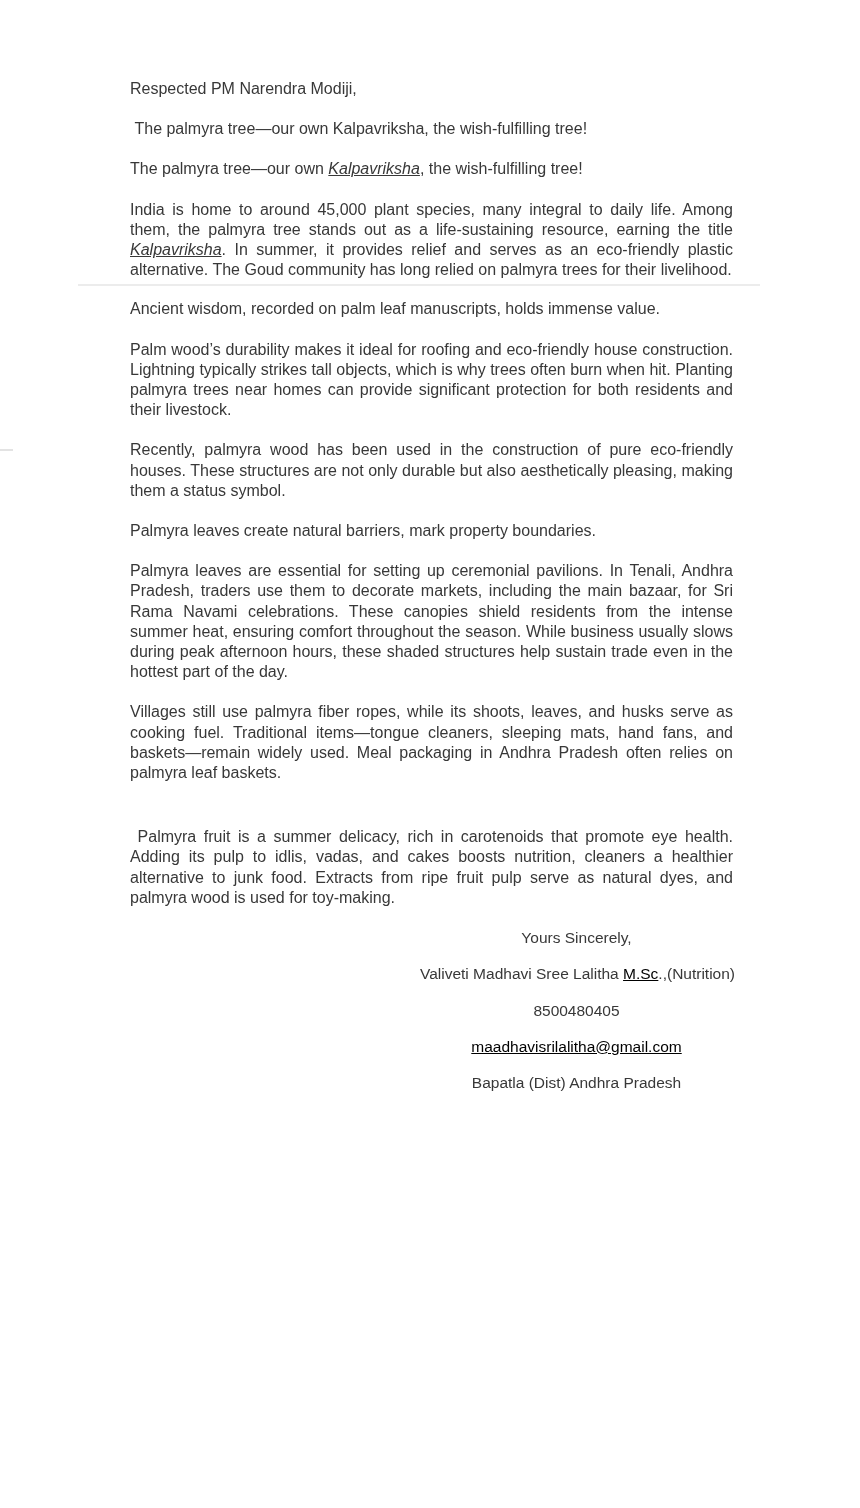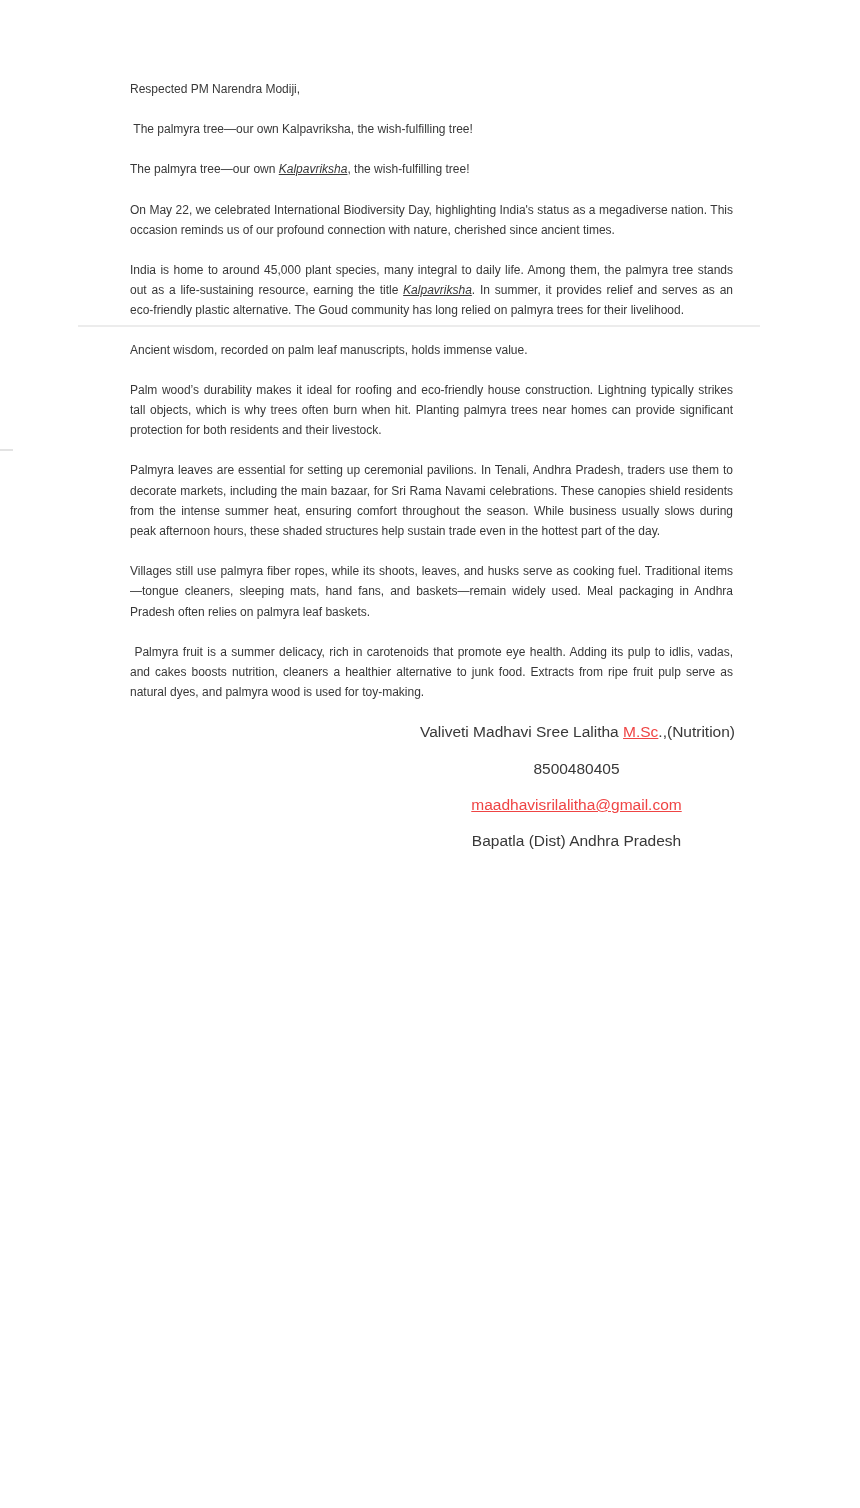--- a/index.html
+++ b/index.html
@@ -14,28 +14,28 @@
     font-family: "Liberation Sans", "DejaVu Sans", sans-serif;
     color: #383838;
   }
   .content {
     padding-top: 79px;
     margin-left: 130px;
     width: 603px;
   }
   .content p {
     margin: 0 0 20px 0;
-    font-size: 12px;
+    font-size: 16px;
     line-height: 20.2px;
     text-align: justify;
     white-space: pre-wrap;
   }
   .it { font-style: italic; text-decoration: underline; }
   .link {
-    color: #ef4444;
+    color: #000000;
     text-decoration: underline;
     cursor: pointer;
   }
   
   .left-tick {
     position: absolute;
     left: 0; top: 449px;
     width: 13px; height: 2px;
     background: #e3e3e3;
   }
@@ -66,34 +66,36 @@
 <body>
 
 <div class="left-tick"></div>
 
 <div class="content">
 
   <div class="section-1">
       <p><span>Respected PM Narendra Modiji,</span></p>
       <p><span> The palmyra tree—our own Kalpavriksha, the wish-fulfilling tree!</span></p>
       <p><span>The palmyra tree—our own </span><span class="it">Kalpavriksha</span><span>, the wish-fulfilling tree!</span></p>
-      <p><span>On May 22, we celebrated International Biodiversity Day, highlighting India's status as a megadiverse nation. This occasion reminds us of our profound connection with nature, cherished since ancient times.</span></p>
       <p><span>India is home to around 45,000 plant species, many integral to daily life. Among them, the palmyra tree stands out as a life-sustaining resource, earning the title </span><span class="it">Kalpavriksha</span><span>. In summer, it provides relief and serves as an eco-friendly plastic alternative. The Goud community has long relied on palmyra trees for their livelihood.</span></p>
     </div>
 
   <div class="divider"></div>
 
   <div class="section-2">
       <p><span>Ancient wisdom, recorded on palm leaf manuscripts, holds immense value.</span></p>
       <p><span>Palm wood’s durability makes it ideal for roofing and eco-friendly house construction. Lightning typically strikes tall objects, which is why trees often burn when hit. Planting palmyra trees near homes can provide significant protection for both residents and their livestock.</span></p>
+      <p><span>Recently, palmyra wood has been used in the construction of pure eco-friendly houses. These structures are not only durable but also aesthetically pleasing, making them a status symbol.</span></p>
+      <p><span>Palmyra leaves create natural barriers, mark property boundaries.</span></p>
       <p><span>Palmyra leaves are essential for setting up ceremonial pavilions. In Tenali, Andhra Pradesh, traders use them to decorate markets, including the main bazaar, for Sri Rama Navami celebrations. These canopies shield residents from the intense summer heat, ensuring comfort throughout the season. While business usually slows during peak afternoon hours, these shaded structures help sustain trade even in the hottest part of the day.</span></p>
       <p><span>Villages still use palmyra fiber ropes, while its shoots, leaves, and husks serve as cooking fuel. Traditional items—tongue cleaners, sleeping mats, hand fans, and baskets—remain widely used. Meal packaging in Andhra Pradesh often relies on palmyra leaf baskets.</span></p>
       <p><span> Palmyra fruit is a summer delicacy, rich in carotenoids that promote eye health. Adding its pulp to idlis, vadas, and cakes boosts nutrition, cleaners a healthier alternative to junk food. Extracts from ripe fruit pulp serve as natural dyes, and palmyra wood is used for toy-making.</span></p>
     </div>
 
   <div class="signature">
+    <p>Yours Sincerely,</p>
     <p><span>Valiveti Madhavi Sree Lalitha </span><a class="link">M.Sc</a><span>.,(Nutrition)</span></p>
     <p>8500480405</p>
     <p><a class="link">maadhavisrilalitha@gmail.com</a></p>
     <p>Bapatla (Dist) Andhra Pradesh</p>
   </div>
 
 </div>
 
 </body></html>

